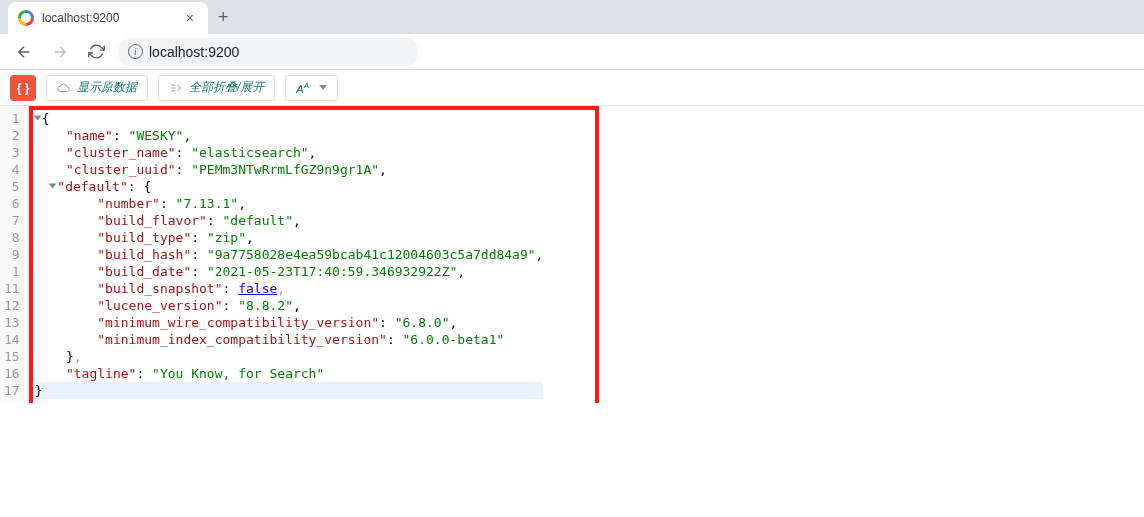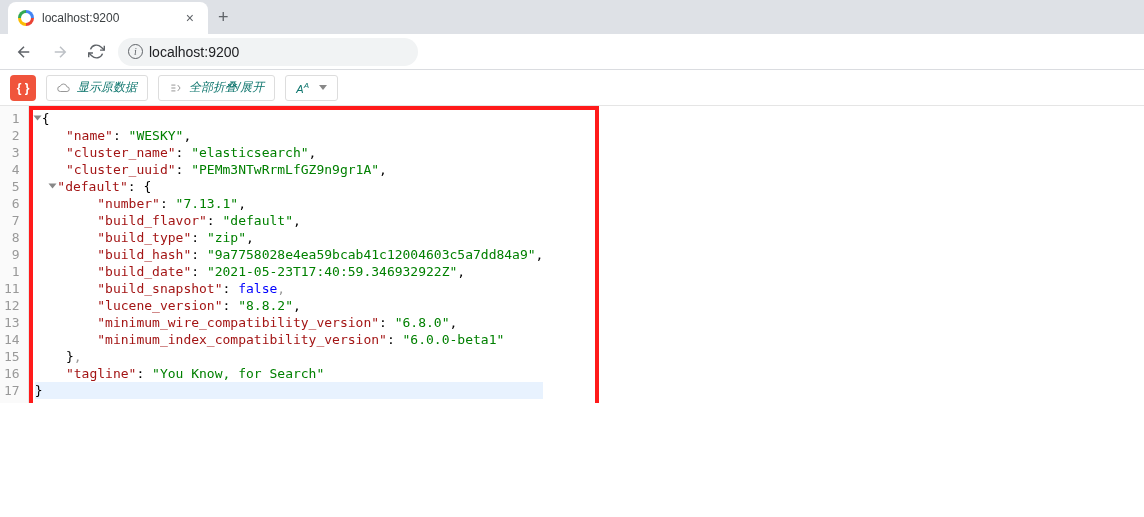--- a/index.html
+++ b/index.html
@@ -38,21 +38,21 @@
     .gutter div { height: 17px; }
     .code-wrap { position: relative; padding: 4px 0 0 0; }
     .highlight-border { position: absolute; top: 0; left: 0; width: 570px; height: 320px; border: 4px solid #ff1a1a; pointer-events: none; }
     .code { font-family: Consolas, Monaco, monospace; font-size: 13px; line-height: 17px; padding-left: 6px; }
     .code .line { height: 17px; white-space: pre; }
     .code .line.selected { background: #e8f2fe; }
     .fold { display: inline-block; width: 0; height: 0; border-top: 4px solid transparent; border-bottom: 4px solid transparent; border-left: 5px solid #888; transform: rotate(90deg); margin-right: 2px; vertical-align: 1px; }
     .k { color: #a31515; }   
     .s { color: #008000; }   
     .p { color: #000; }      
-    .b { color: #0000ff; }   
+    .b { color: #0000ff; text-decoration: underline; }   
     .c { color: #999; }      
   </style>
 </head>
 <body>
 
 <div class="browser-tabs">
   <div class="tab">
     <span class="tab-favicon">
         <span class="favicon-ring"></span>
       </span>

